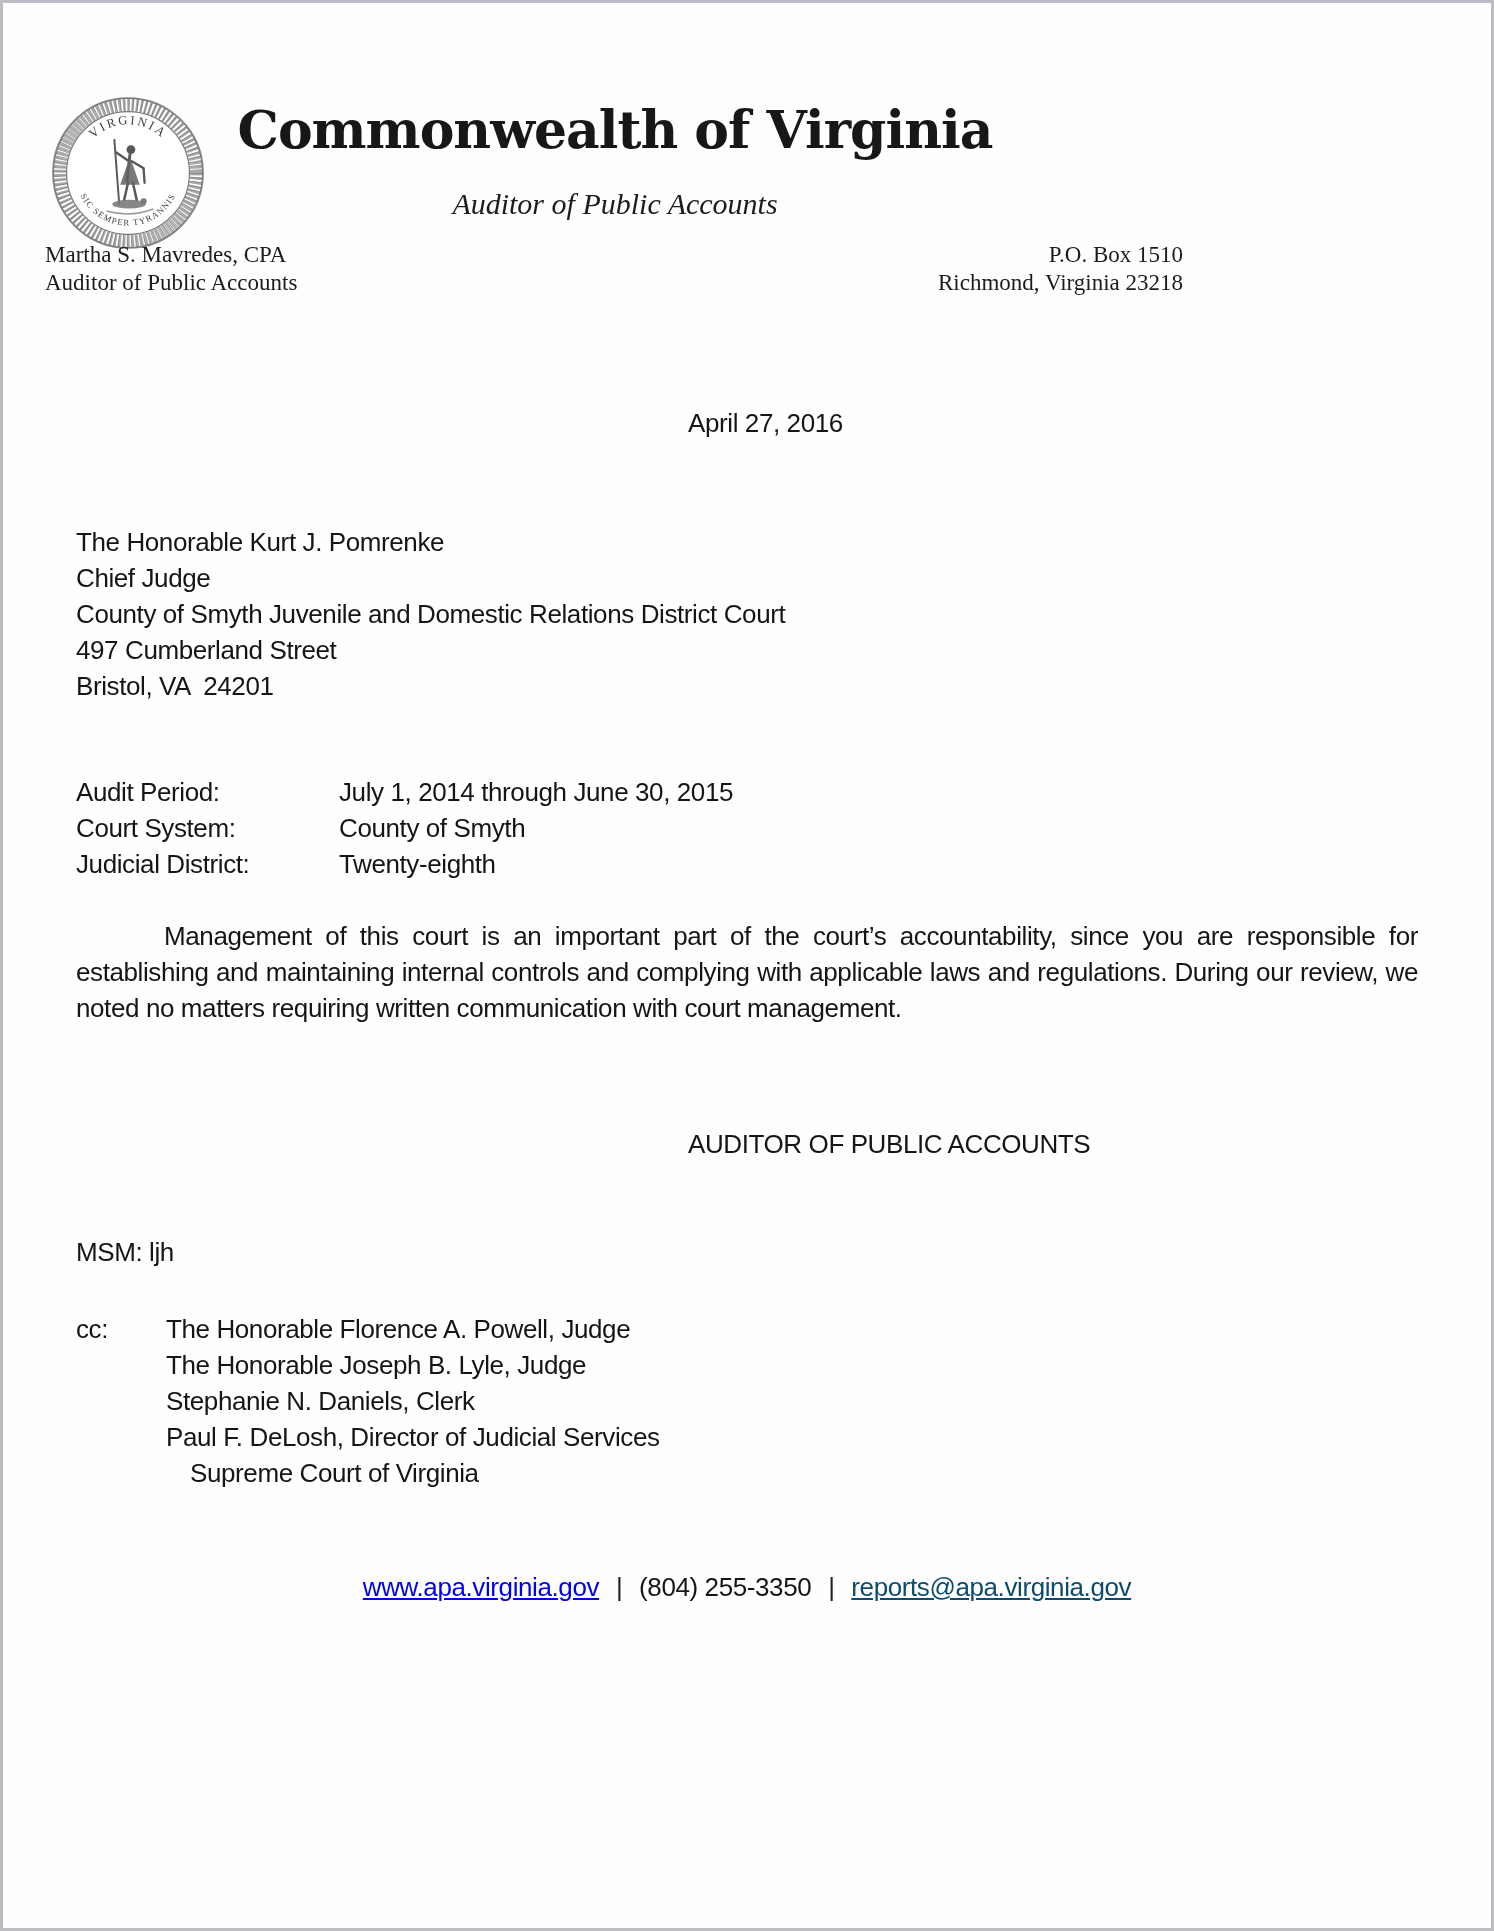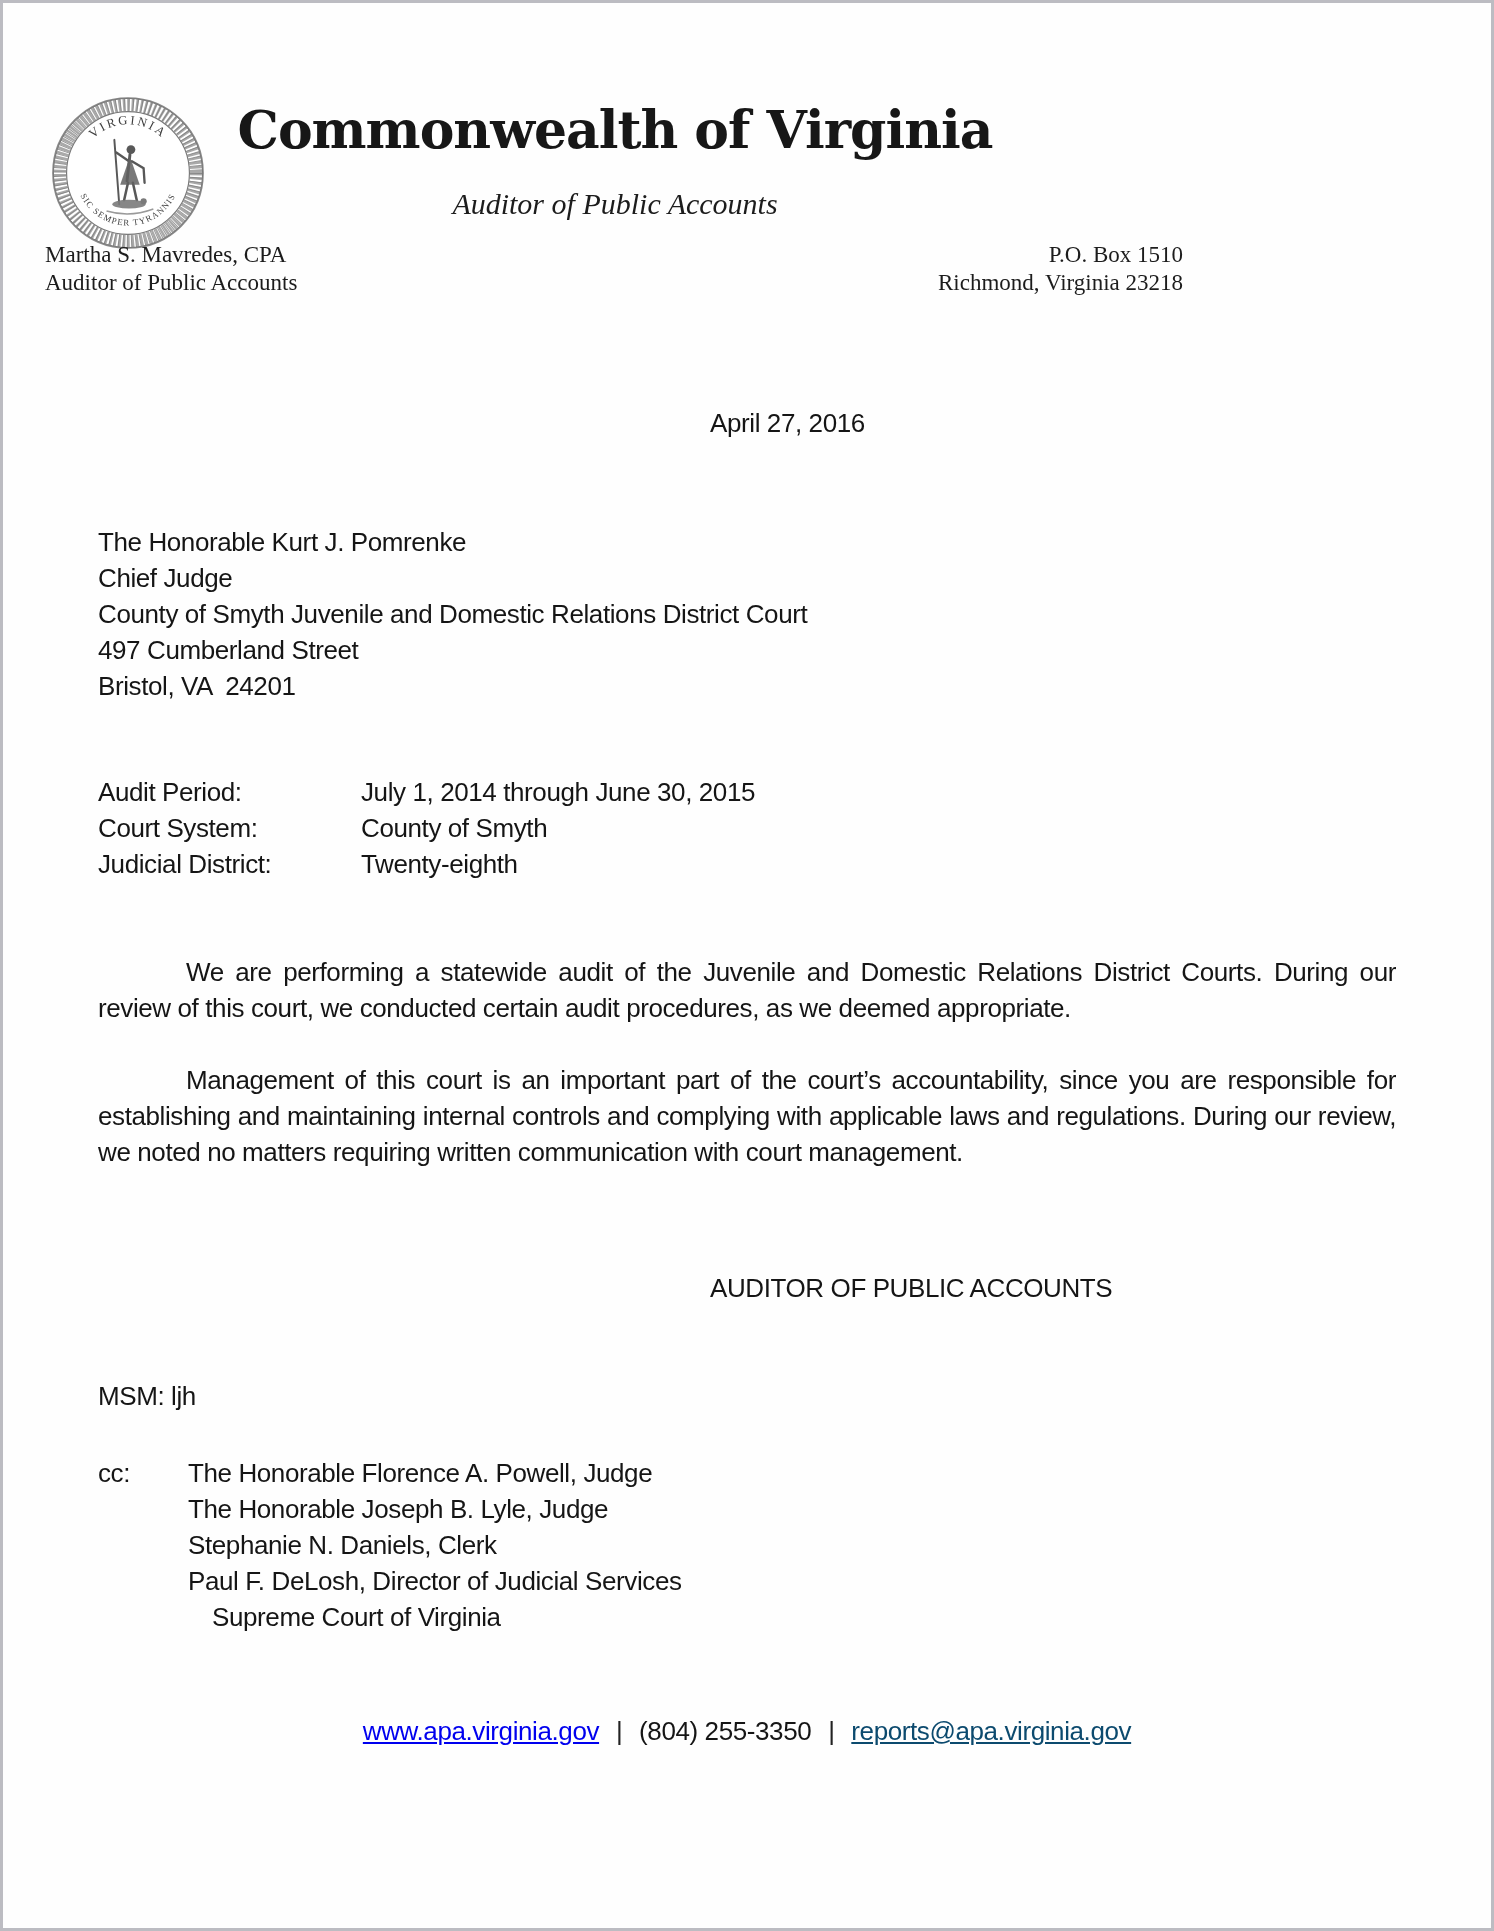--- a/index.html
+++ b/index.html
@@ -11,21 +11,21 @@
     height: 1931px;
     background: #fefefe;
     border: 3px solid #bcbcc2;
     font-family: "Liberation Sans", sans-serif;
     color: #151515;
     overflow: hidden;
   }
 
   .content {
     position: relative;
-    padding: 0 95px;
+    padding: 0 73px;
     width: 100%;
   }
 
   
   .letterhead { position: relative; height: 300px; width: 1494px; left: -135px; }
 
   .seal { position: absolute; left: 182px; top: 92px; width: 156px; height: 156px; }
 
   .lh-title {
     position: absolute; top: 96px; left: 0; width: 100%;
@@ -157,21 +157,20 @@
       <div class="audit-row">
         <div>Court System:</div>
         <div>County of Smyth</div>
       </div>
       <div class="audit-row">
         <div>Judicial District:</div>
         <div>Twenty-eighth</div>
       </div>
     </div>
 
-    <div class="para first">We are performing a statewide audit of the Juvenile and Domestic Relations District Courts.  During our review of this court, we conducted certain audit procedures, as we deemed appropriate.</div>
     <div class="para">Management of this court is an important part of the court’s accountability, since you are responsible for establishing and maintaining internal controls and complying with applicable laws and regulations.  During our review, we noted no matters requiring written communication with court management.</div>
 
     <div class="signature-line">AUDITOR OF PUBLIC ACCOUNTS</div>
 
     <div class="reference-line pre">MSM: ljh</div>
 
     <div class="cc-block">
       <div class="cc-label">cc:</div>
       <div class="cc-names">
         <div>The Honorable Florence A. Powell, Judge</div>

